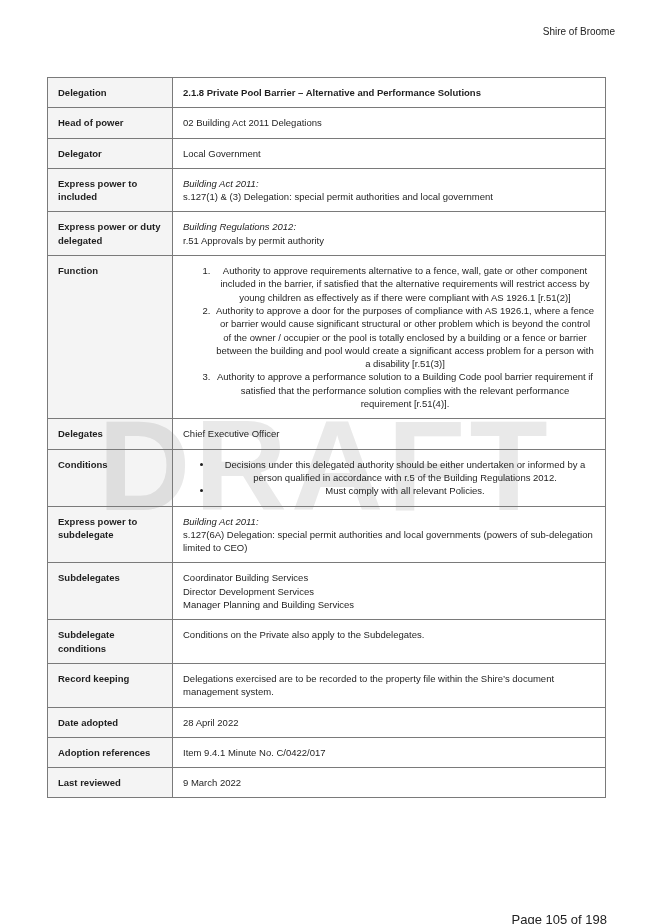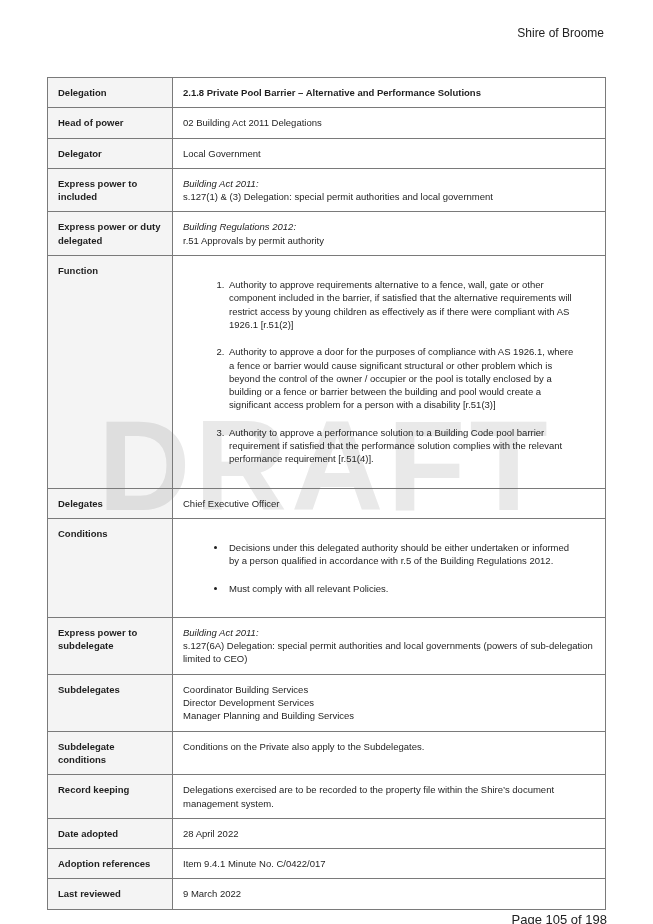--- a/index.html
+++ b/index.html
@@ -8,22 +8,22 @@
     width: 653px; height: 924px;
     font-family: "Liberation Sans", sans-serif;
     color: #1f1f1f;
     position: relative;
     overflow: hidden;
   }
   .page { position: relative; width: 653px; height: 924px; background: #ffffff; }
 
   .header-right {
     position: absolute;
-    top: 26px; right: 49px;
-    font-size: 12px;
+    top: 26px; right: 38px;
+    font-size: 10px;
     color: #222222;
   }
 
   .watermark {
     position: absolute;
     top: 392px; left: 98px;
     font-size: 128px;
     font-weight: bold;
     letter-spacing: 4px;
     color: #e9e9e9;
@@ -53,21 +53,21 @@
     background: rgba(0,0,0,0.045);
   }
   td.cell-value { background: transparent; }
   .val-bold { font-weight: bold; }
   .val-italic { font-style: italic; }
   .cell-value div.line { margin: 0; }
   .cell-value ol, .cell-value ul {
     margin: 0;
     padding-left: 30px;
   }
-  .cell-value ol li, .cell-value ul li { margin: 14px; padding-left: 2px; }
+  .cell-value ol li, .cell-value ul li { margin: 0; padding-left: 2px; text-align: center; }
 
   .footer-right {
     position: absolute;
     top: 912px; right: 46px;
     font-size: 13px;
     color: #222222;
   }
 </style>
 </head>
 <body>

